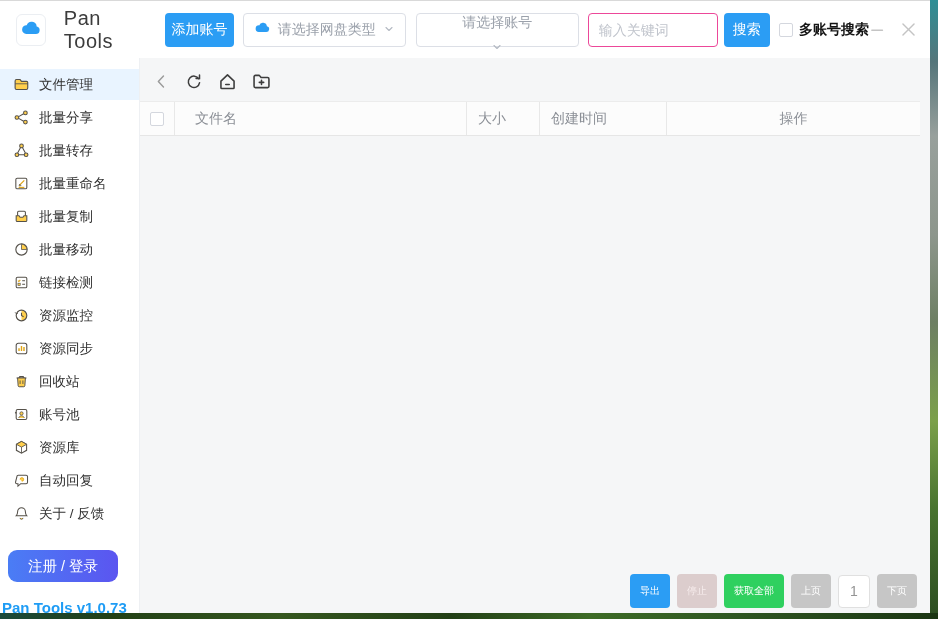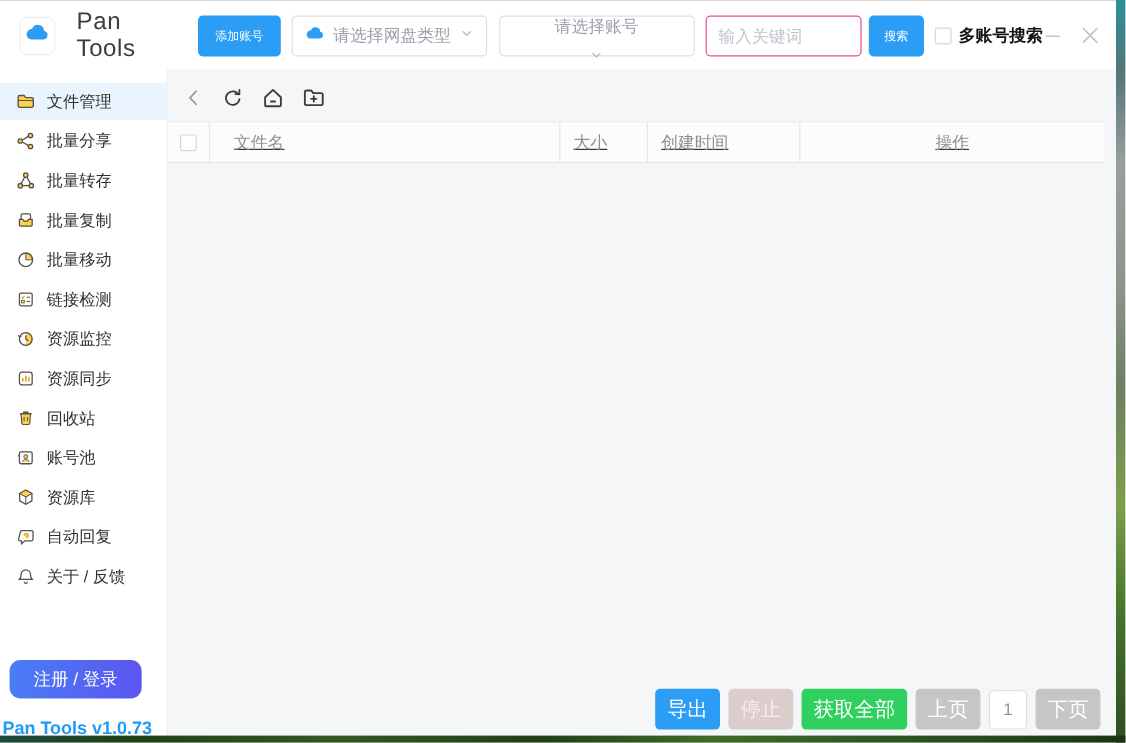--- a/index.html
+++ b/index.html
@@ -25,21 +25,21 @@
   
   .topbar {
     position:absolute; top:0; left:0; width:100%; height:57px;
     display:flex; align-items:center; background:#fff; padding-left:16px;
   }
   .logo-box {
     width:32px; height:32px; border:1px solid #ebeef2; border-radius:6px;
     display:flex; align-items:center; justify-content:center; background:#fff;
   }
   .app-title { font-size:20px; color:#3c3c3c; margin-left:18px; letter-spacing:0.5px; }
-  .btn { border:none; border-radius:4px; font-size:10px; cursor:pointer;
+  .btn { border:none; border-radius:4px; font-size:14px; cursor:pointer;
          font-family:inherit; display:inline-flex; align-items:center; justify-content:center; }
   .btn-primary { background:#2b9df4; color:#fff; }
   .add-btn { margin-left:16px; width:74px; height:34px; }
   .select {
     height:34px; border:1px solid #dcdfe6; border-radius:4px; background:#fff;
     display:flex; align-items:center; padding:0 10px; gap:7px; cursor:pointer;
   }
   .select .ph { font-size:14px; color:#9ba1ab; flex:1; white-space:nowrap; }
   .sel-type { width:172px; margin-left:9px; }
   .sel-account { width:174px; margin-left:10px;flex-direction:column; }
@@ -77,34 +77,34 @@
   }
   
   .main {
     position:absolute; top:57px; left:140px; width:790px; height:556px;
     background:#f5f6f7;
   }
   .toolbar { display:flex; align-items:center; gap:13px; padding:13px 0 9px 12px; }
   .toolbar .tool { cursor:pointer; display:flex; align-items:center; }
   .thead {
     display:flex; align-items:center; height:35px; background:#fcfcfc;
-    border-top:1px solid #ececec; border-bottom:1px solid #e6e6e6; width:780px;text-decoration:underline;
+    border-top:1px solid #ececec; border-bottom:1px solid #e6e6e6; width:780px;
   }
   .th { font-size:14px; color:#8b8f96; height:100%; display:flex; align-items:center; }
   .th-check { width:35px; justify-content:center; border-right:1px solid #e8e8e8; }
   .th-name  { width:292px; padding-left:20px; border-right:1px solid #e8e8e8; }
   .th-size  { width:73px;  padding-left:11px; border-right:1px solid #e8e8e8; }
   .th-time  { width:127px; padding-left:11px; border-right:1px solid #e8e8e8; }
   .th-ops   { flex:1; justify-content:center; }
   .tbody { height:370px; }
   
   .footer {
     position:absolute; right:13px; bottom:5px; display:flex; align-items:center; gap:7px;
   }
-  .fbtn { height:34px; border:none; border-radius:4px; font-size:17px; color:#fff;
+  .fbtn { height:34px; border:none; border-radius:4px; font-size:10px; color:#fff;
           font-family:inherit; cursor:pointer; padding:0 10px; }
   .f-export { background:#2b9df4; }
   .f-stop   { background:#dccdcd; color:#f6ecec; cursor:default; }
   .f-fetch  { background:#2fd05f; }
   .f-page   { background:#c6c6c6; }
   .page-box {
     width:32px; height:33px; border:1px solid #e0e0e0; border-radius:4px; background:#fff;
     text-align:center; font-size:14px; color:#949494; font-family:inherit; outline:none;
   }
 </style>
@@ -199,20 +199,29 @@
             <g stroke="#55514a" stroke-width="1.5" fill="#ffcf4d">
               <path d="M10.7 7.8 6.5 15.5M13.3 7.8 17.5 15.5M8.2 18h7.6" fill="none"></path>
               <circle cx="12" cy="5.5" r="2.6"></circle>
               <circle cx="5.5" cy="18" r="2.6"></circle>
               <circle cx="18.5" cy="18" r="2.6"></circle>
             </g>
           </svg>
         <span class="lbl">批量转存</span>
       </div>
 
+      <div class="side-item">
+        <svg width="17" height="17" viewBox="0 0 24 24">
+            <rect x="4" y="4.5" width="15.5" height="15" rx="2" fill="none" stroke="#55514a" stroke-width="1.5"></rect>
+            <path d="M9.6 14 16 7.6" stroke="#e0a413" stroke-width="1.8" fill="none"></path>
+            <path d="M8.6 15.6l2.8-.7-2.1-2.1z" fill="#ffcf4d" stroke="#55514a" stroke-width="0.9"></path>
+            <path d="M8 17.5h8" stroke="#e0a413" stroke-width="1.6"></path>
+          </svg>
+        <span class="lbl">批量重命名</span>
+      </div>
 
       <div class="side-item">
         <svg width="17" height="17" viewBox="0 0 24 24">
             <path d="M6.5 11V6a1.5 1.5 0 0 1 1.5-1.5h8A1.5 1.5 0 0 1 17.5 6v5" fill="none" stroke="#55514a" stroke-width="1.5"></path>
             <path d="M4.5 11h4l1.5 2h4l1.5-2h4v6.5a1.5 1.5 0 0 1-1.5 1.5H6a1.5 1.5 0 0 1-1.5-1.5z" fill="#ffcf4d" stroke="#55514a" stroke-width="1.5"></path>
           </svg>
         <span class="lbl">批量复制</span>
       </div>
 
       <div class="side-item">

